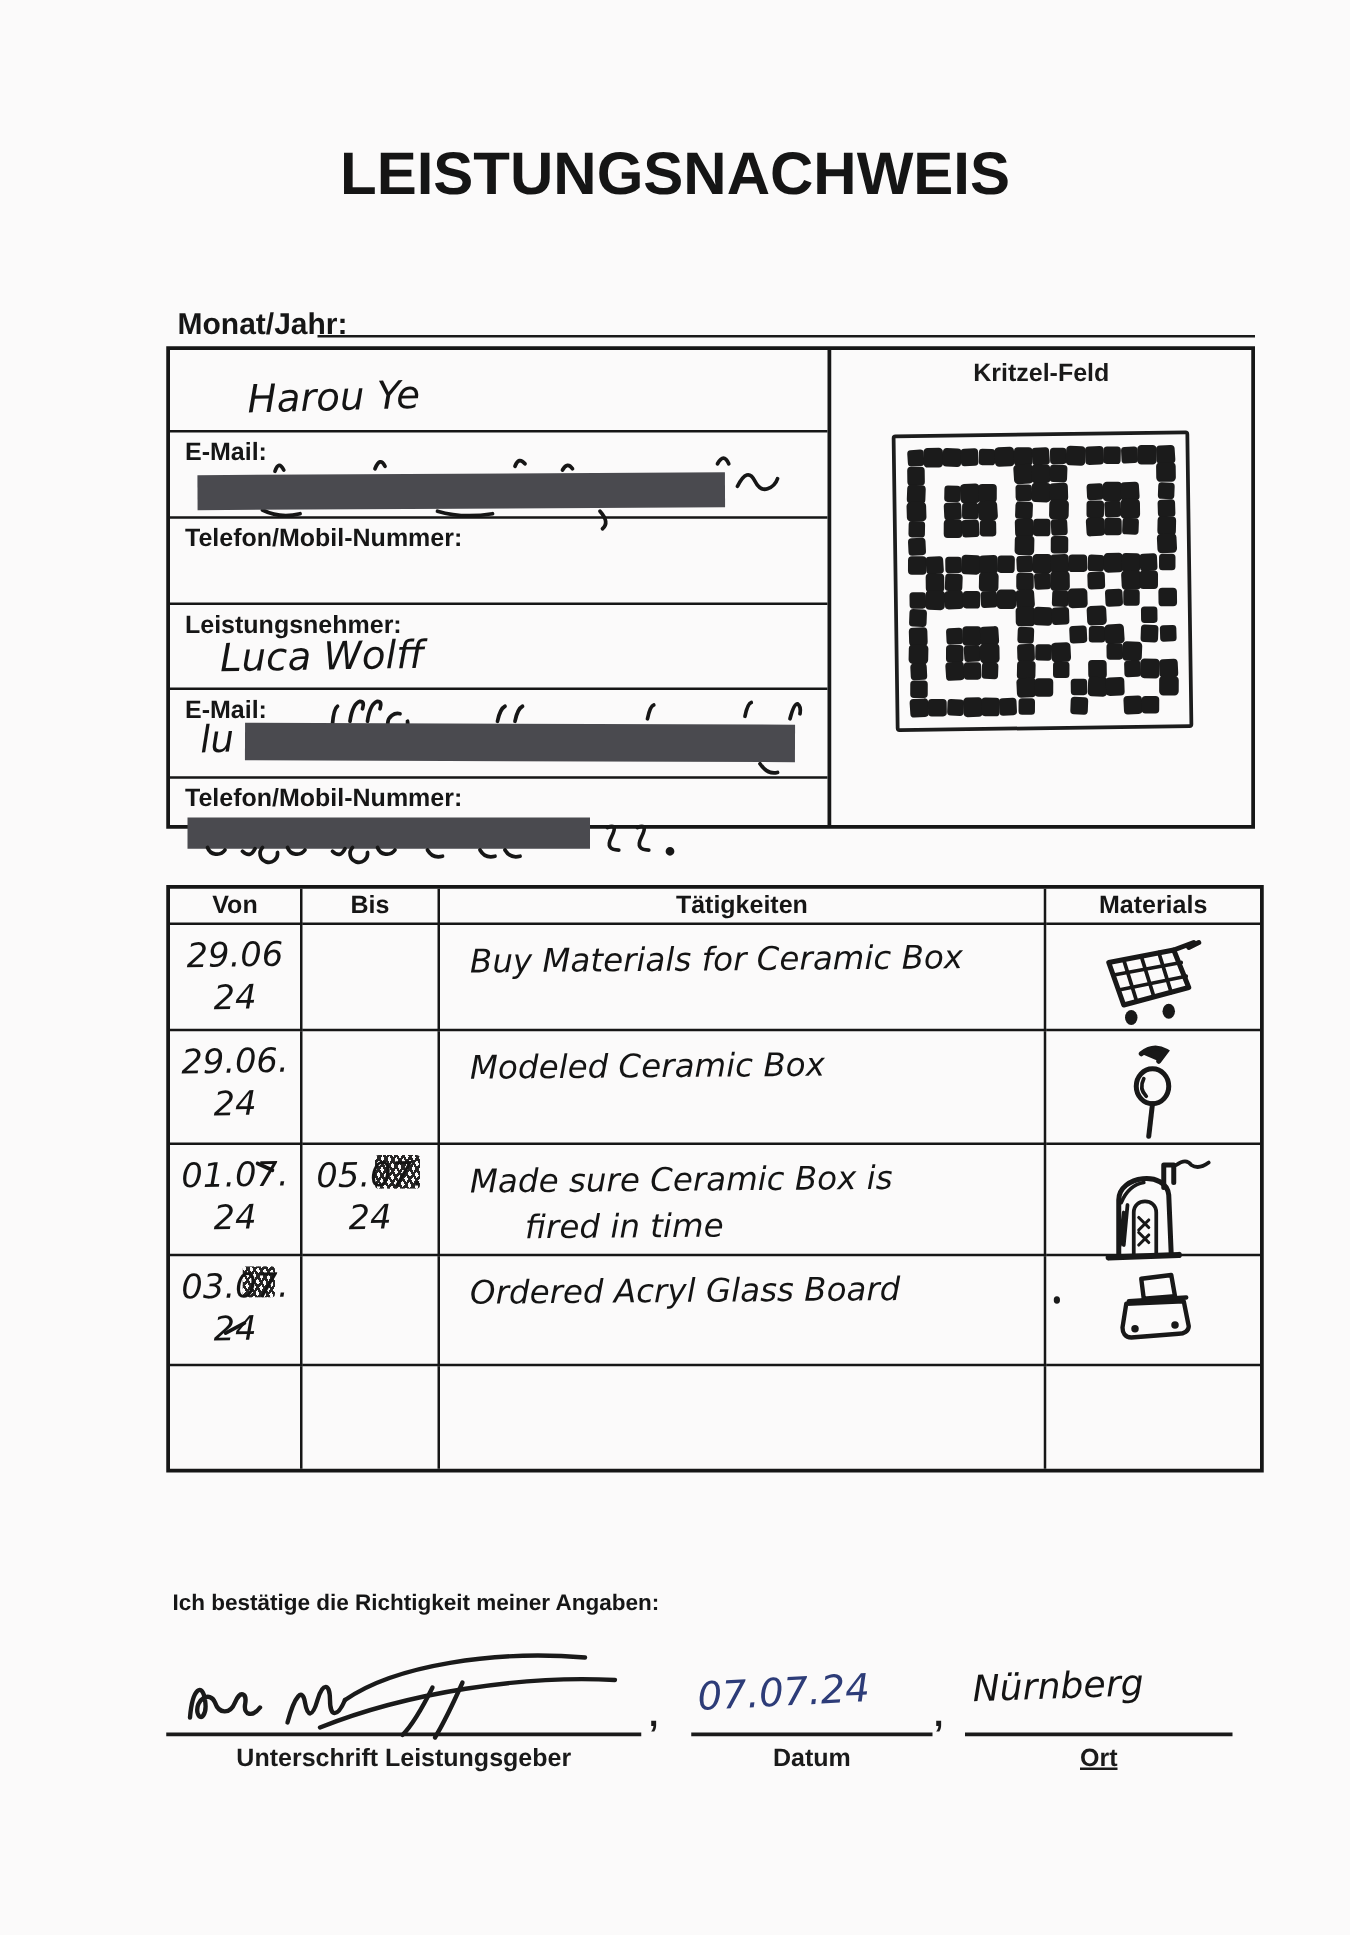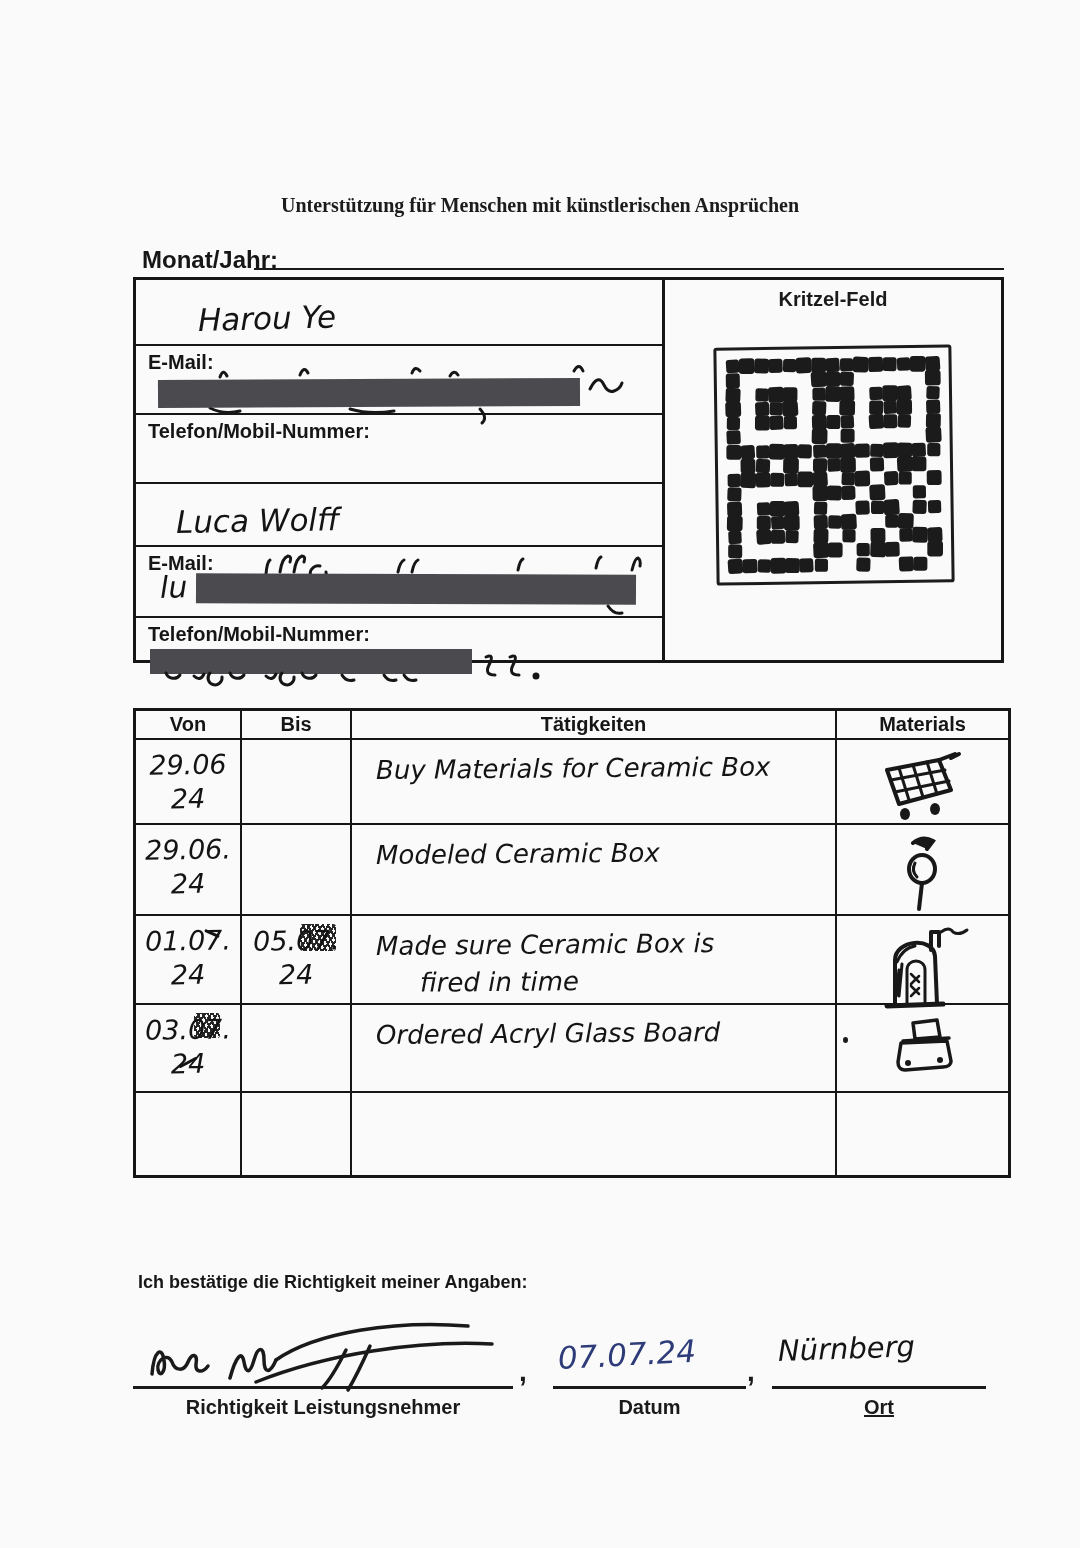--- a/index.html
+++ b/index.html
@@ -70,21 +70,21 @@
   .sig-label { top:1396px; text-align:center; font-size:20px; font-weight:700; }
   .comma { top:1356px; font-size:28px; font-weight:700; }
   .date-hand { left:558px; top:1340px; font-size:31px; transform:rotate(-3deg); }
   .place-hand { left:778px; top:1334px; font-size:29px; transform:rotate(-2deg); }
 </style>
 </head>
 <body>
 
 <div class="page">
 
-  <div class="abs subtitle">Unterstützung für Menschen mit künstlerischen Ansprüchen</div>
+  <div class="abs title">LEISTUNGSNACHWEIS</div>
 
   <div class="abs printed monat-label">Monat/Jahr:</div>
   <div class="abs monat-line"></div>
 
   <div class="abs info-box">
     <div class="info-left">
 
       <div class="frow" style="height:66px;">
         <div class="name-hand hand" style="left:62px; top:22px; transform:rotate(-1.5deg);">Harou Ye</div>
       </div>
@@ -105,20 +105,21 @@
           </g>
           <rect x="8" y="28" width="422" height="28" fill="#4a4a4f" transform="rotate(-0.3 219 42)"></rect>
         </svg>
       </div>
 
       <div class="frow" style="height:64px;">
         <div class="flabel">Telefon/Mobil-Nummer:</div>
       </div>
 
       <div class="frow" style="height:63px;">
+        <div class="flabel">Leistungsnehmer:</div>
         <div class="name-hand hand" style="left:40px; top:20px; transform:rotate(-1deg);">Luca Wolff</div>
       </div>
 
       <div class="frow" style="height:66px;">
         <div class="flabel">E-Mail:</div>
         <div class="hand" style="position:absolute; left:24px; top:18px; font-size:30px; transform:rotate(-2deg);">lu</div>
         <svg class="redact-svg" style="left:52px; top:0; width:475px; height:66px;" viewBox="0 0 475 66">
           <g stroke="#161616" stroke-width="3" fill="none" stroke-linecap="round">
             <path d="M78,22 q1,-12 4,-14"></path>
             <path d="M92,20 q2,-14 8,-16 q4,0 2,6"></path>
@@ -515,17 +516,17 @@
   <div class="abs hand date-hand" style="color:#2d3c78;">07.07.24</div>
   <div class="abs hand place-hand">Nürnberg</div>
 
   <div class="abs sig-line" style="left:133px; width:380px;"></div>
   <div class="abs sig-line" style="left:553px; width:193px;"></div>
   <div class="abs sig-line" style="left:772px; width:214px;"></div>
 
   <div class="abs comma" style="left:519px;">,</div>
   <div class="abs comma" style="left:747px;">,</div>
 
-  <div class="abs sig-label" style="left:133px; width:380px;">Richtigkeit Leistungsnehmer</div>
+  <div class="abs sig-label" style="left:133px; width:380px;">Unterschrift Leistungsgeber</div>
   <div class="abs sig-label" style="left:553px; width:193px;">Datum</div>
   <div class="abs sig-label" style="left:772px; width:214px;text-decoration:underline;">Ort</div>
 
 </div>
 
 </body></html>

